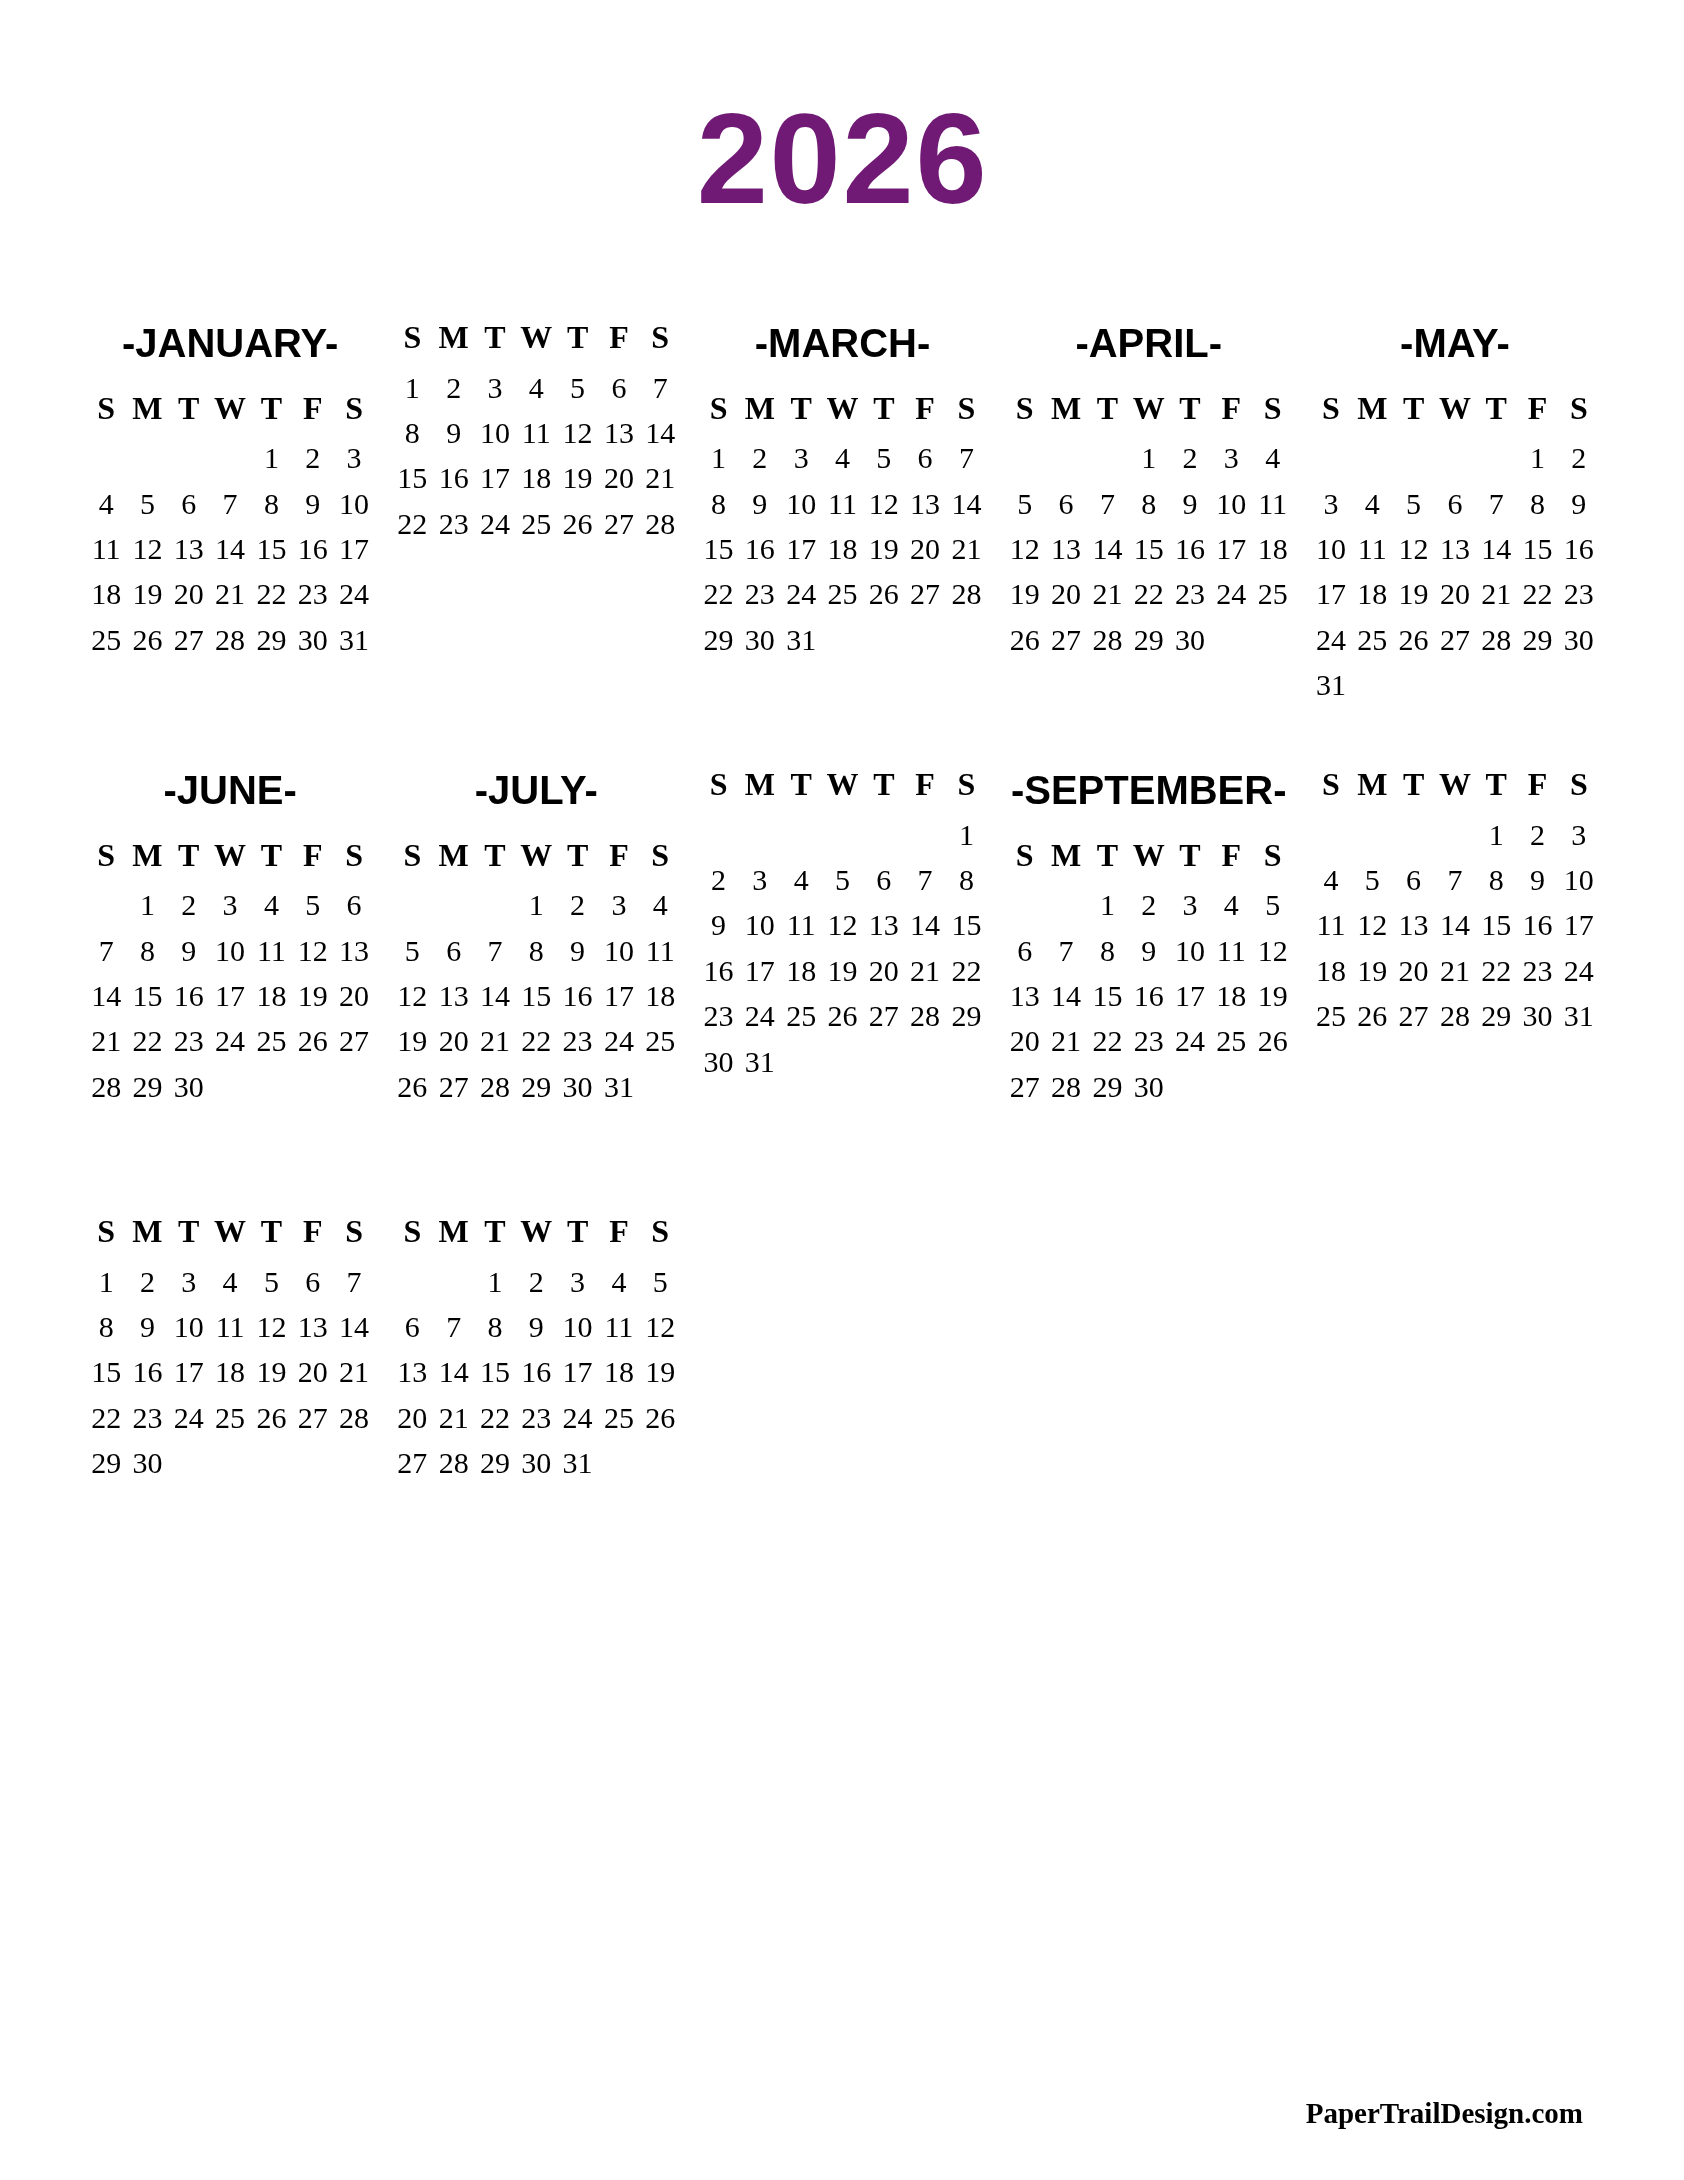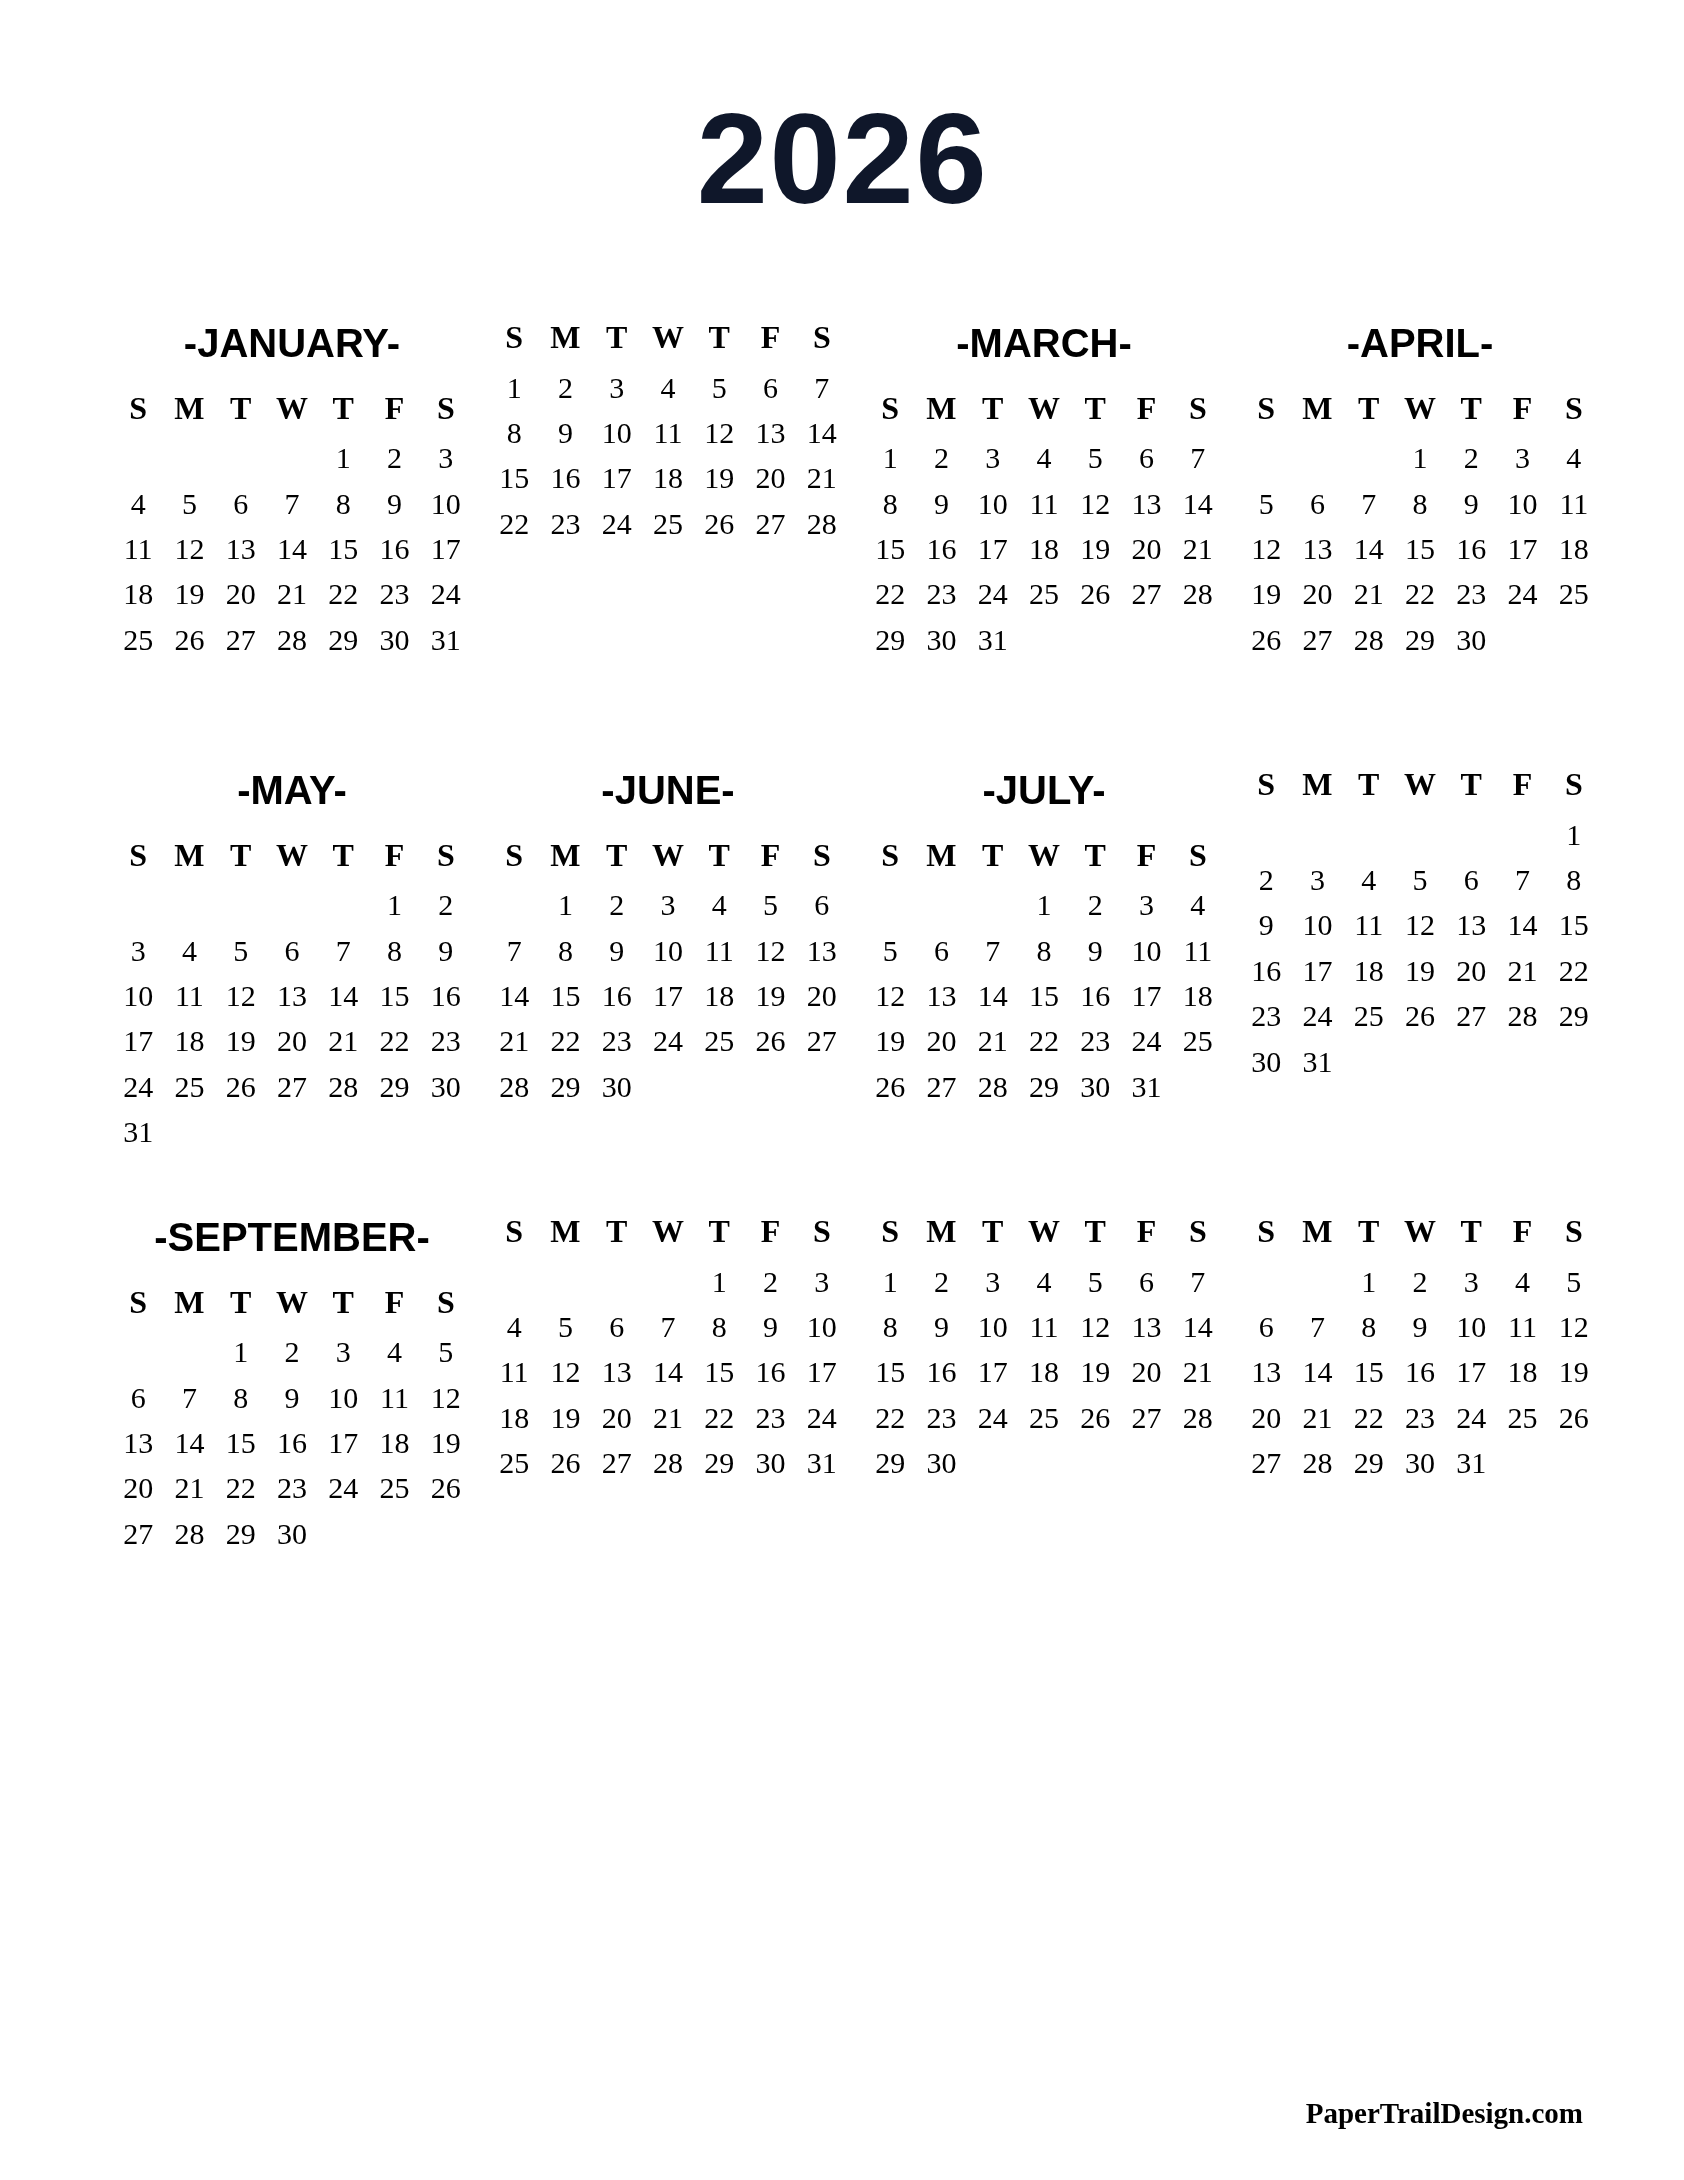--- a/index.html
+++ b/index.html
@@ -24,28 +24,28 @@
   }
   .year-title {
     text-align: center;
     font-family: "Liberation Sans", sans-serif;
     font-weight: bold;
     font-size: 128px;
     letter-spacing: 1.7px;
     line-height: 1;
     margin: 0;
     padding-top: 95px;
-    color: #0f172a;
+    color: #701a75;
   }
   .grid {
     margin-top: 98px;
-    padding: 0 77px 0 104px;
+    padding: 0 77px 0 77px;
     box-sizing: border-box;
     display: grid;
-    grid-template-columns: repeat(4, 1fr);
+    grid-template-columns: repeat(5, 1fr);
     grid-row-gap: 0px;
     grid-column-gap: 0px;
   }
   .month {
     box-sizing: border-box;
     padding: 0 8.5px;
     height: 447px;
   }
   .month-name {
     text-align: center;

